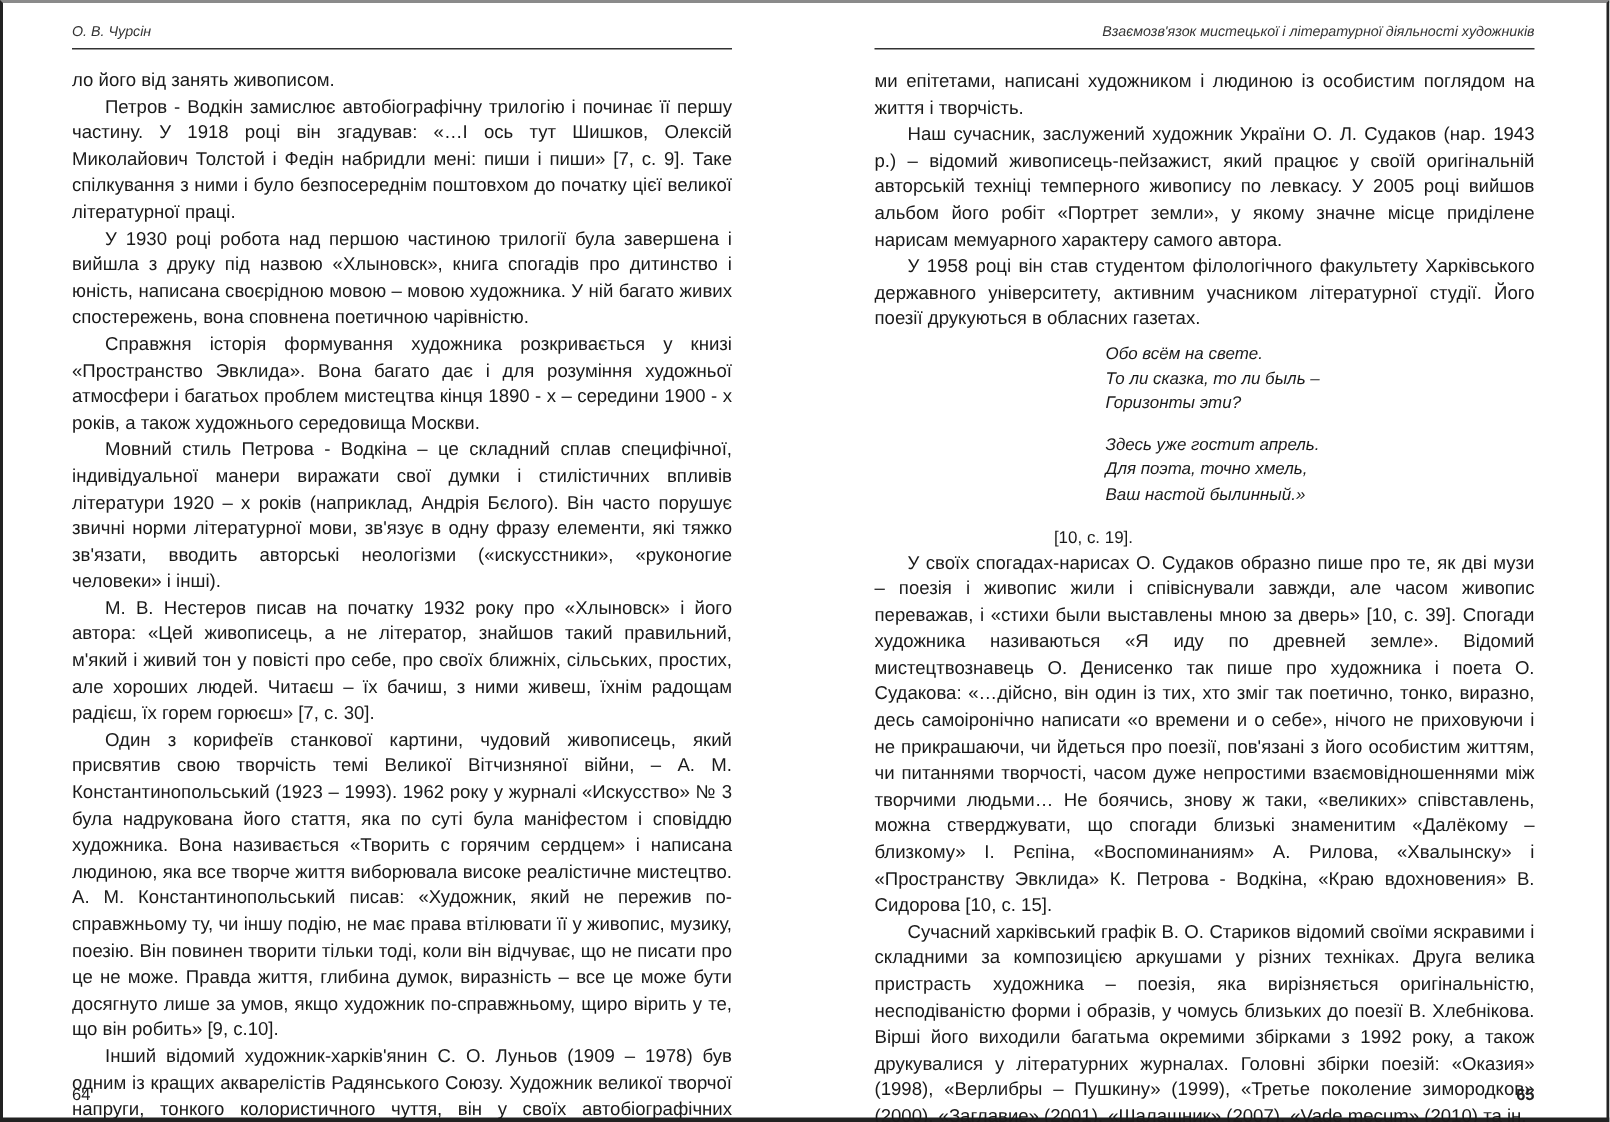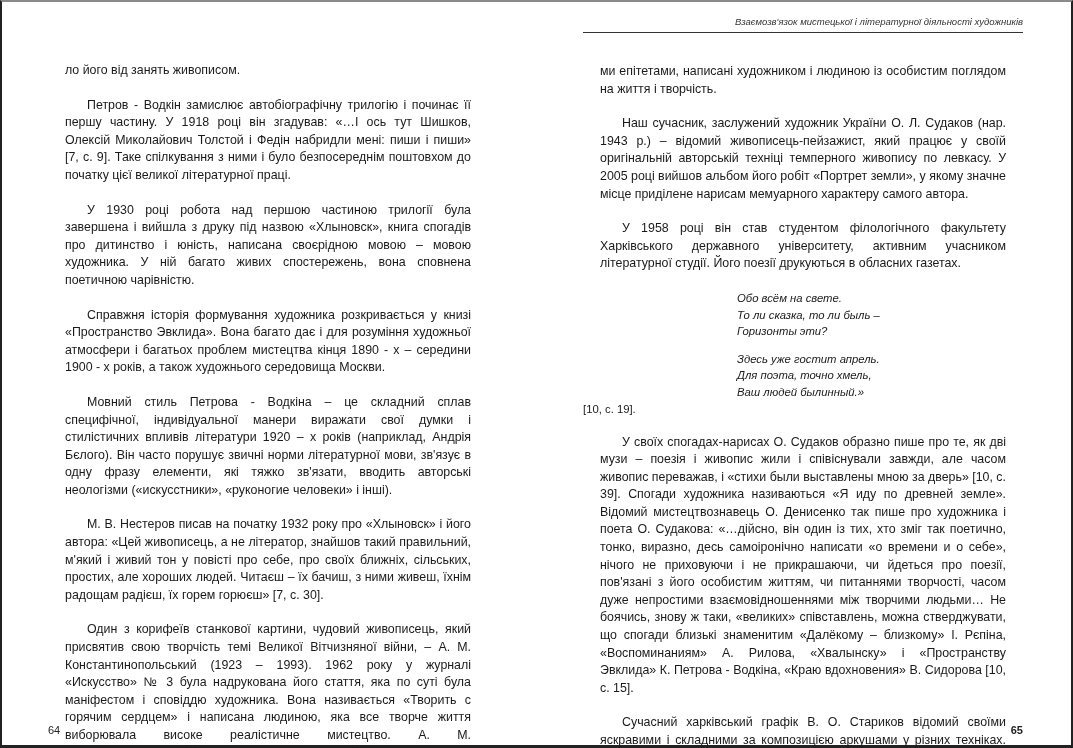--- a/index.html
+++ b/index.html
@@ -29,45 +29,46 @@
     padding-bottom: 5px;
     border-bottom: 1px solid #333;
   }
   .page.right .running-head { text-align: right; }
   .body-text {
     position: absolute; top: 45px; left: 0; right: 0;
     font-size: 12.4px; line-height: 17.6px;
     text-align: justify;
   }
   .page.right .body-text { top: 46px; }
-  .body-text p { margin: 17px; text-indent: 0; }
+  .body-text p { margin: 0; text-indent: 0; }
   .body-text p.indent { text-indent: 22px; }
   .poem {
     margin: 6px 0 0 154px;
     font-style: italic; font-size: 11.3px; line-height: 16.6px;
   }
   .poem .stanza { margin-bottom: 11px; }
-  .poem .stanza:last-child { margin-bottom: 0; }
+  .poem .stanza:last-child { margin-bottom: 12px; }
   .poem-ref {
-    text-align: left; padding-right: 148px;
+    text-align: center; padding-right: 148px;
     font-size: 11.3px; line-height: 16px;
   }
   .folio {
     position: absolute; bottom: 12px;
     font-size: 11px; color: #222;
   }
   .page.left .folio { left: 0; }
   .page.right .folio { right: 0; font-weight: bold; }
 </style>
 </head>
 <body>
 
 <div class="frame"></div>
 
 <div class="page left">
+  <div class="running-head">О. В. Чурсін</div>
   <div class="body-text">
     <p>ло його від занять живописом.</p>
     <p class="indent">Петров - Водкін замислює автобіографічну трилогію і починає її першу частину. У 1918 році він згадував: «…І ось тут Шишков, Олексій Миколайович Толстой і Федін набридли мені: пиши і пиши» [7, с. 9]. Таке спілкування з ними і було безпосереднім поштовхом до початку цієї великої літературної праці.</p>
     <p class="indent">У 1930 році робота над першою частиною трилогії була завершена і вийшла з друку під назвою «Хлыновск», книга спогадів про дитинство і юність, написана своєрідною мовою – мовою художника. У ній багато живих спостережень, вона сповнена поетичною чарівністю.</p>
     <p class="indent">Справжня історія формування художника розкривається у книзі «Пространство Эвклида». Вона багато дає і для розуміння художньої атмосфери і багатьох проблем мистецтва кінця 1890 - х – середини 1900 - х років, а також художнього середовища Москви.</p>
     <p class="indent">Мовний стиль Петрова - Водкіна – це складний сплав специфічної, індивідуальної манери виражати свої думки і стилістичних впливів літератури 1920 – х років (наприклад, Андрія Бєлого). Він часто порушує звичні норми літературної мови, зв'язує в одну фразу елементи, які тяжко зв'язати, вводить авторські неологізми («искусстники», «руконогие человеки» і інші).</p>
     <p class="indent">М. В. Нестеров писав на початку 1932 року про «Хлыновск» і його автора: «Цей живописець, а не літератор, знайшов такий правильний, м'який і живий тон у повісті про себе, про своїх ближніх, сільських, простих, але хороших людей. Читаєш – їх бачиш, з ними живеш, їхнім радощам радієш, їх горем горюєш» [7, с. 30].</p>
     <p class="indent">Один з корифеїв станкової картини, чудовий живописець, який присвятив свою творчість темі Великої Вітчизняної війни, – А. М. Константинопольський (1923 – 1993). 1962 року у журналі «Искусство» № 3 була надрукована його стаття, яка по суті була маніфестом і сповіддю художника. Вона називається «Творить с горячим сердцем» і написана людиною, яка все творче життя виборювала високе реалістичне мистецтво. А. М. Константинопольський писав: «Художник, який не пережив по-справжньому ту, чи іншу подію, не має права втілювати її у живопис, музику, поезію. Він повинен творити тільки тоді, коли він відчуває, що не писати про це не може. Правда життя, глибина думок, виразність – все це може бути досягнуто лише за умов, якщо художник по-справжньому, щиро вірить у те, що він робить» [9, с.10].</p>
     <p class="indent">Інший відомий художник-харків'янин С. О. Луньов (1909 – 1978) був одним із кращих акварелістів Радянського Союзу. Художник великої творчої напруги, тонкого колористичного чуття, він у своїх автобіографічних матеріалах і, особливо, у листах до А. Й. Перельмана і І. І. Ушакової розкрив себе як художник чутливої душі, що живе тільки мистецтвом. Листи його, часто у формі дружньої бесіди, насичені цікавими порівняннями і яскрави-</p>
   </div>
@@ -83,21 +84,21 @@
 
     <div class="poem">
       <div class="stanza">
         <div>Обо всём на свете.</div>
         <div>То ли сказка, то ли быль –</div>
         <div>Горизонты эти?</div>
       </div>
       <div class="stanza">
         <div>Здесь уже гостит апрель.</div>
         <div>Для поэта, точно хмель,</div>
-        <div>Ваш людей былинный.»</div>
+        <div>Ваш настой былинный.»</div>
       </div>
     </div>
     <div class="poem-ref">[10, с. 19].</div>
 
     <p class="indent">У своїх спогадах-нарисах О. Судаков образно пише про те, як дві музи – поезія і живопис жили і співіснували завжди, але часом живопис переважав, і «стихи были выставлены мною за дверь» [10, с. 39]. Спогади художника називаються «Я иду по древней земле». Відомий мистецтвознавець О. Денисенко так пише про художника і поета О. Судакова: «…дійсно, він один із тих, хто зміг так поетично, тонко, виразно, десь самоіронічно написати «о времени и о себе», нічого не приховуючи і не прикрашаючи, чи йдеться про поезії, пов'язані з його особистим життям, чи питаннями творчості, часом дуже непростими взаємовідношеннями між творчими людьми… Не боячись, знову ж таки, «великих» співставлень, можна стверджувати, що спогади близькі знаменитим «Далёкому – близкому» І. Рєпіна, «Воспоминаниям» А. Рилова, «Хвалынску» і «Пространству Эвклида» К. Петрова - Водкіна, «Краю вдохновения» В. Сидорова [10, с. 15].</p>
     <p class="indent">Сучасний харківський графік В. О. Стариков відомий своїми яскравими і складними за композицією аркушами у різних техніках. Друга велика пристрасть художника – поезія, яка вирізняється оригінальністю, несподіваністю форми і образів, у чомусь близьких до поезії В. Хлебнікова. Вірші його виходили багатьма окремими збірками з 1992 року, а також друкувалися у літературних журналах. Головні збірки поезій: «Оказия» (1998), «Верлибры – Пушкину» (1999), «Третье поколение зимородков» (2000), «Заглавие» (2001), «Шалашник» (2007), «Vade mecum» (2010) та ін.</p>
 
   </div>
   <div class="folio">65</div>
 </div>

